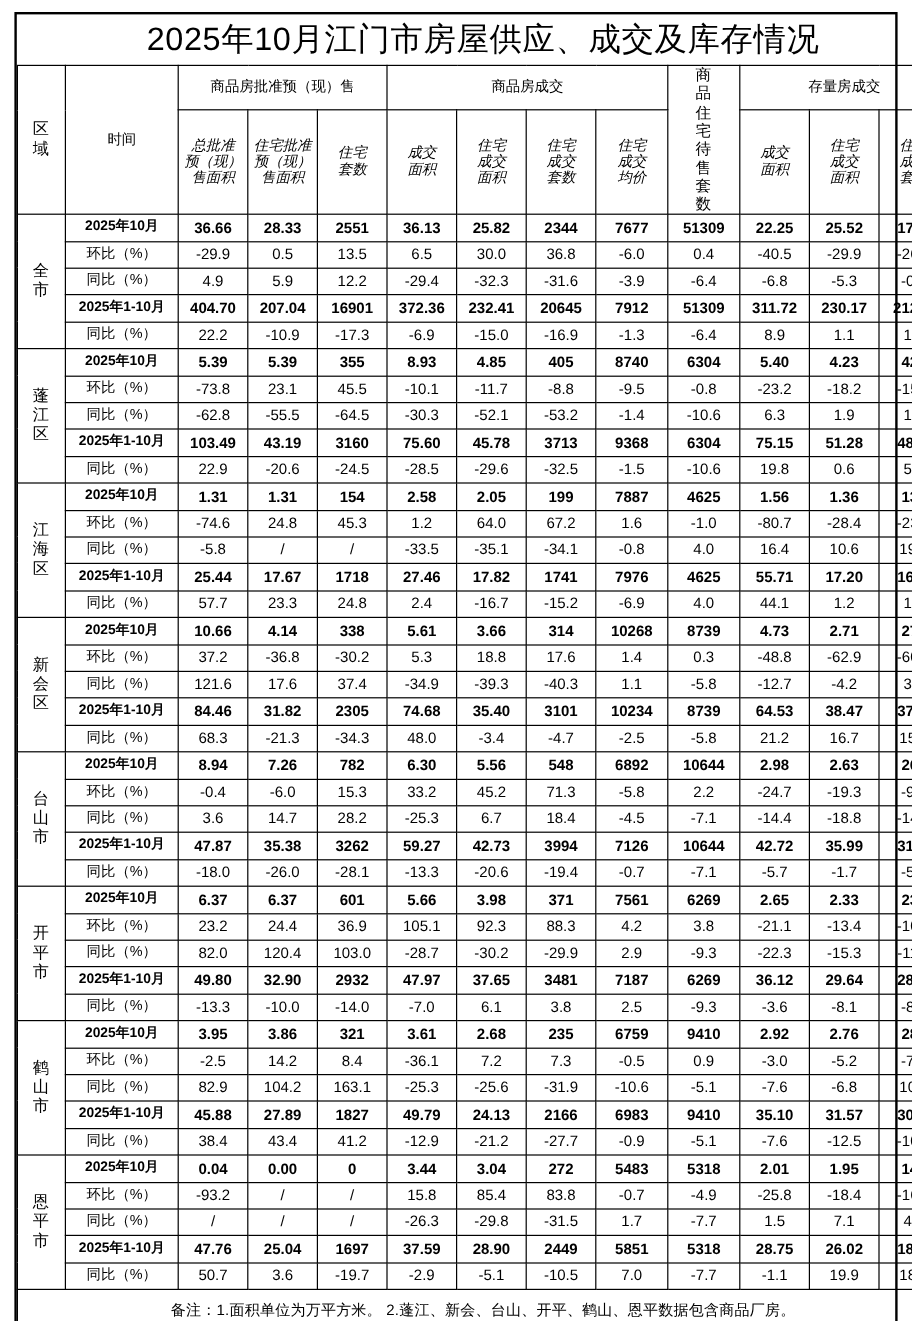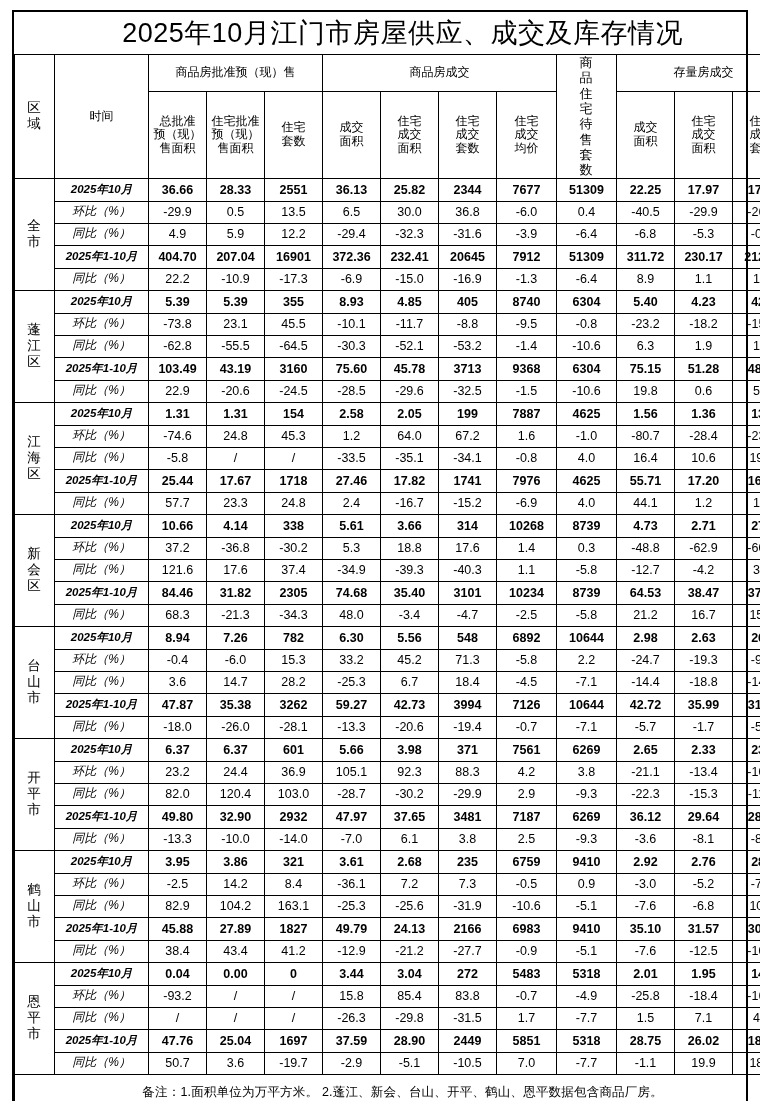--- a/index.html
+++ b/index.html
@@ -59,37 +59,37 @@
     font-size: 12px;
     font-weight: normal;
   }
   .hdr-sub {
     height: 62px;
     font-size: 12px;
   }
   .hdr-sub .stack {
     display: block;
     line-height: 1.12;
+    font-style: italic;
   }
   .vert-label {
     font-size: 13px;
     letter-spacing: 1px;
   }
   .vert-label .ch {
     display: block;
     line-height: 1.18;
   }
   .region-cell {
     font-size: 13.5px;
     width: 40px;
   }
   .time-cell {
     font-size: 12px;
     white-space: nowrap;
-    font-style: italic;
   }
   .time-cell.bold { font-weight: bold; font-size: 11.5px; }
   .data {
     font-size: 12.5px;
   }
   .data.bold { font-weight: bold; }
   tr.row-main td { height: 22px; }
   tr.row-sub  td { height: 21px; }
   
   .footnote-cell {
@@ -208,21 +208,21 @@
             <td class="time-cell bold">2025年10月</td>
             <td class="data bold">36.66</td>
             <td class="data bold">28.33</td>
             <td class="data bold">2551</td>
             <td class="data bold">36.13</td>
             <td class="data bold">25.82</td>
             <td class="data bold">2344</td>
             <td class="data bold">7677</td>
             <td class="data bold">51309</td>
             <td class="data bold">22.25</td>
-            <td class="data bold">17.97</td>
+            <td class="data bold">25.52</td>
             <td class="data bold">1770</td>
           </tr>
           <tr class="row-sub">
             <td class="time-cell">环比（%）</td>
             <td class="data">-29.9</td>
             <td class="data">0.5</td>
             <td class="data">13.5</td>
             <td class="data">6.5</td>
             <td class="data">30.0</td>
             <td class="data">36.8</td>

